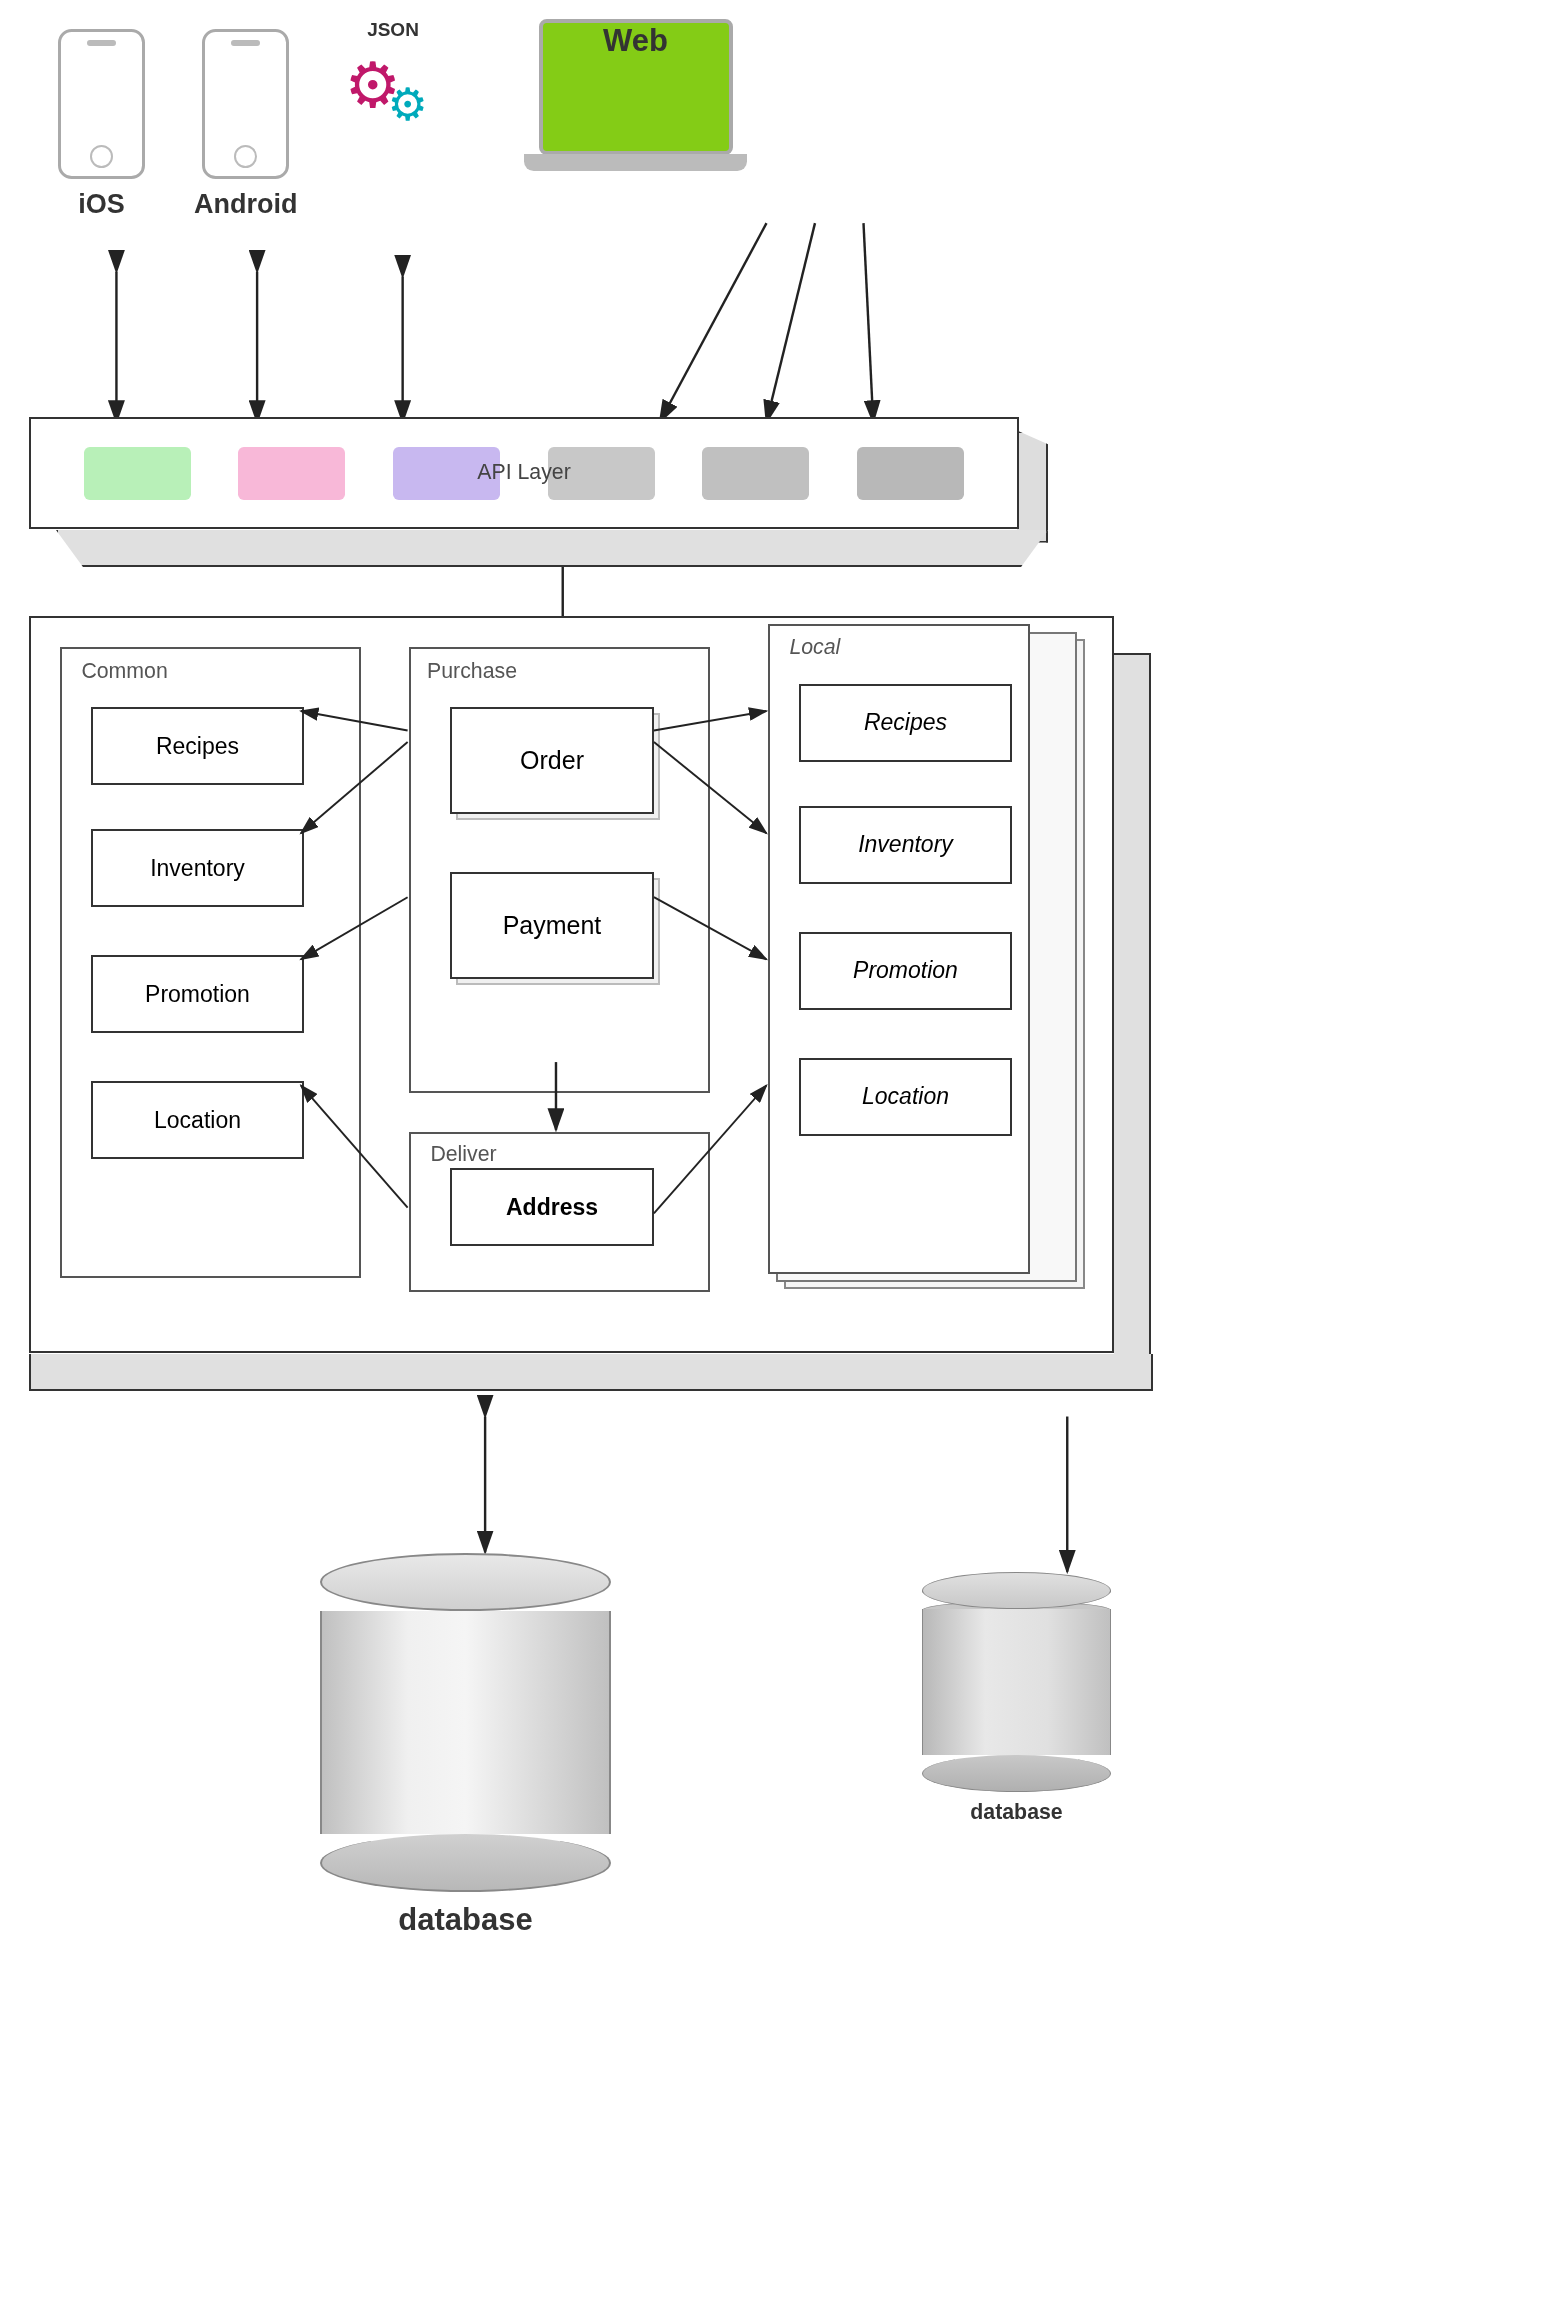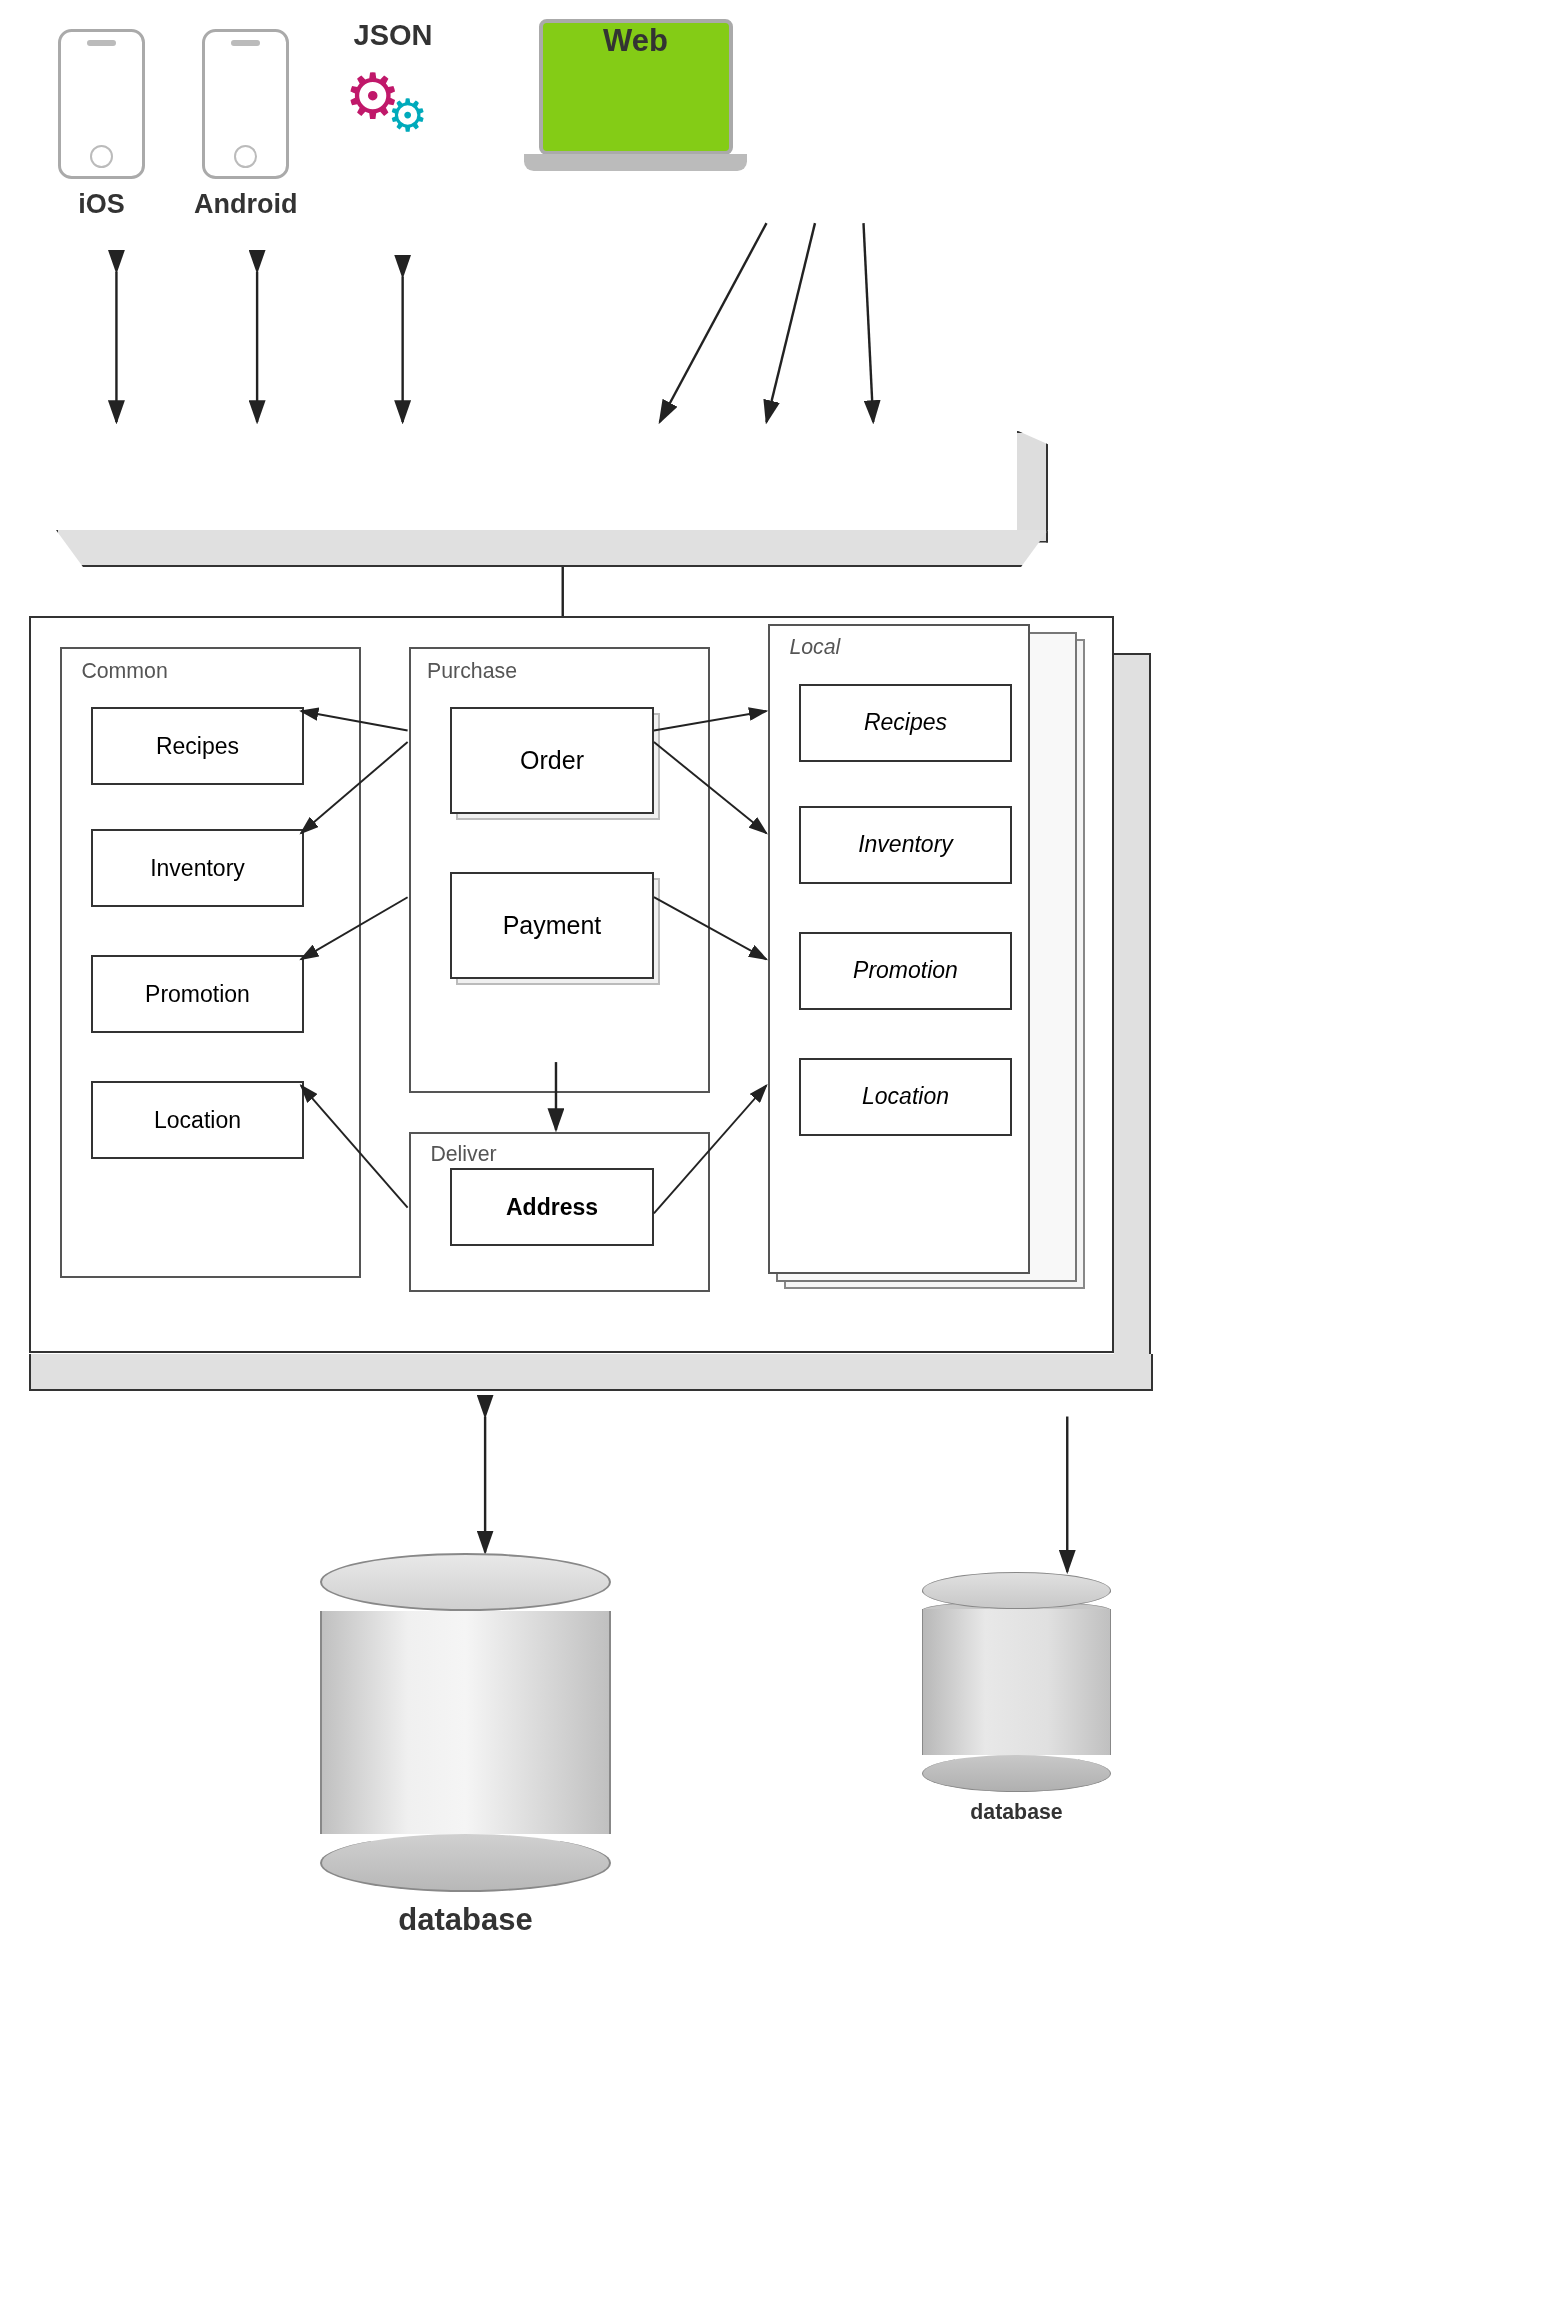--- a/index.html
+++ b/index.html
@@ -175,40 +175,49 @@
     <div class="phone-label">iOS</div>
   </div>
 
   <div class="device" style="left:194px; top:29px;">
     <div class="phone-body">
     </div>
     <div class="phone-label">Android</div>
   </div>
 
   <div class="json-section" style="left:330px; top:19.4px; width:126px;">
-    <div style="font-size:29px; font-weight:bold; color:#333; margin-bottom:7.8px;">JSON</div>
+    <div style="font-size:19px; font-weight:bold; color:#333; margin-bottom:7.8px;">JSON</div>
     <div style="position:relative; width:97px; height:78px;">
       <span style="font-size:63px; color:#c0186a; position:absolute; top:0; left:0;">⚙</span>
       <span style="font-size:45px; color:#00aabb; position:absolute; top:29px; left:43px;">⚙</span>
     </div>
   </div>
 
   <div class="device" style="left:524px; top:19.4px; flex-direction:column; align-items:center;">
     <div class="laptop-body">
       <span style="font-size:31px; font-weight:bold; color:#333;">Web</span>
     </div>
     <div class="laptop-base"></div>
   </div>
 
   <div style="position:absolute; left:29px; top:417px; width:1019px; height:150px;">
 
     <div style="position:absolute; top:13.6px; right:0; width:31px; height:112px; background:#ddd; border:2.4px solid #333; border-left:none; clip-path:polygon(0 0, 100% 13.6px, 100% 100%, 0 100%);"></div>
 
     <div style="position:absolute; bottom:0; left:27px; width:992px; height:37px; background:#e0e0e0; border:2.4px solid #333; border-top:none; clip-path:polygon(0 0, 100% 0, calc(100% - 27px) 100%, 27px 100%);"></div>
 
+    <div style="position:absolute; top:0; left:0; width:990px; height:112px; border:2.4px solid #333; background:#fff; display:flex; align-items:center; justify-content:space-around; padding:0 29px;">
+      <div class="api-chip chip-green"></div>
+      <div class="api-chip chip-pink"></div>
+      <div class="api-chip chip-purple"></div>
+      <div class="api-chip chip-gray1"></div>
+      <div class="api-chip chip-gray2"></div>
+      <div class="api-chip chip-gray3"></div>
+      <span style="position:absolute; top:41px; left:50%; transform:translateX(-50%); font-size:21.3px; color:#444;">API Layer</span>
+    </div>
   </div>
 
   <div style="position:absolute; top:653px; left:1114px; width:37px; height:737px; background:#e0e0e0; border:2.4px solid #333; border-left:none;"></div>
 
   <div style="position:absolute; top:1354px; left:29px; width:1124px; height:37px; background:#e0e0e0; border:2.4px solid #333; border-top:none;"></div>
 
   <div style="position:absolute; top:616px; left:29px; width:1085px; height:737px; border:2.4px solid #333; background:#fff;">
 
     <div style="position:absolute; top:29px; left:29px; width:301px; height:631px; border:2.4px solid #555; background:#fff;">
       <span style="position:absolute; top:9.7px; left:19.4px; font-size:21.3px; color:#555;">Common</span>

